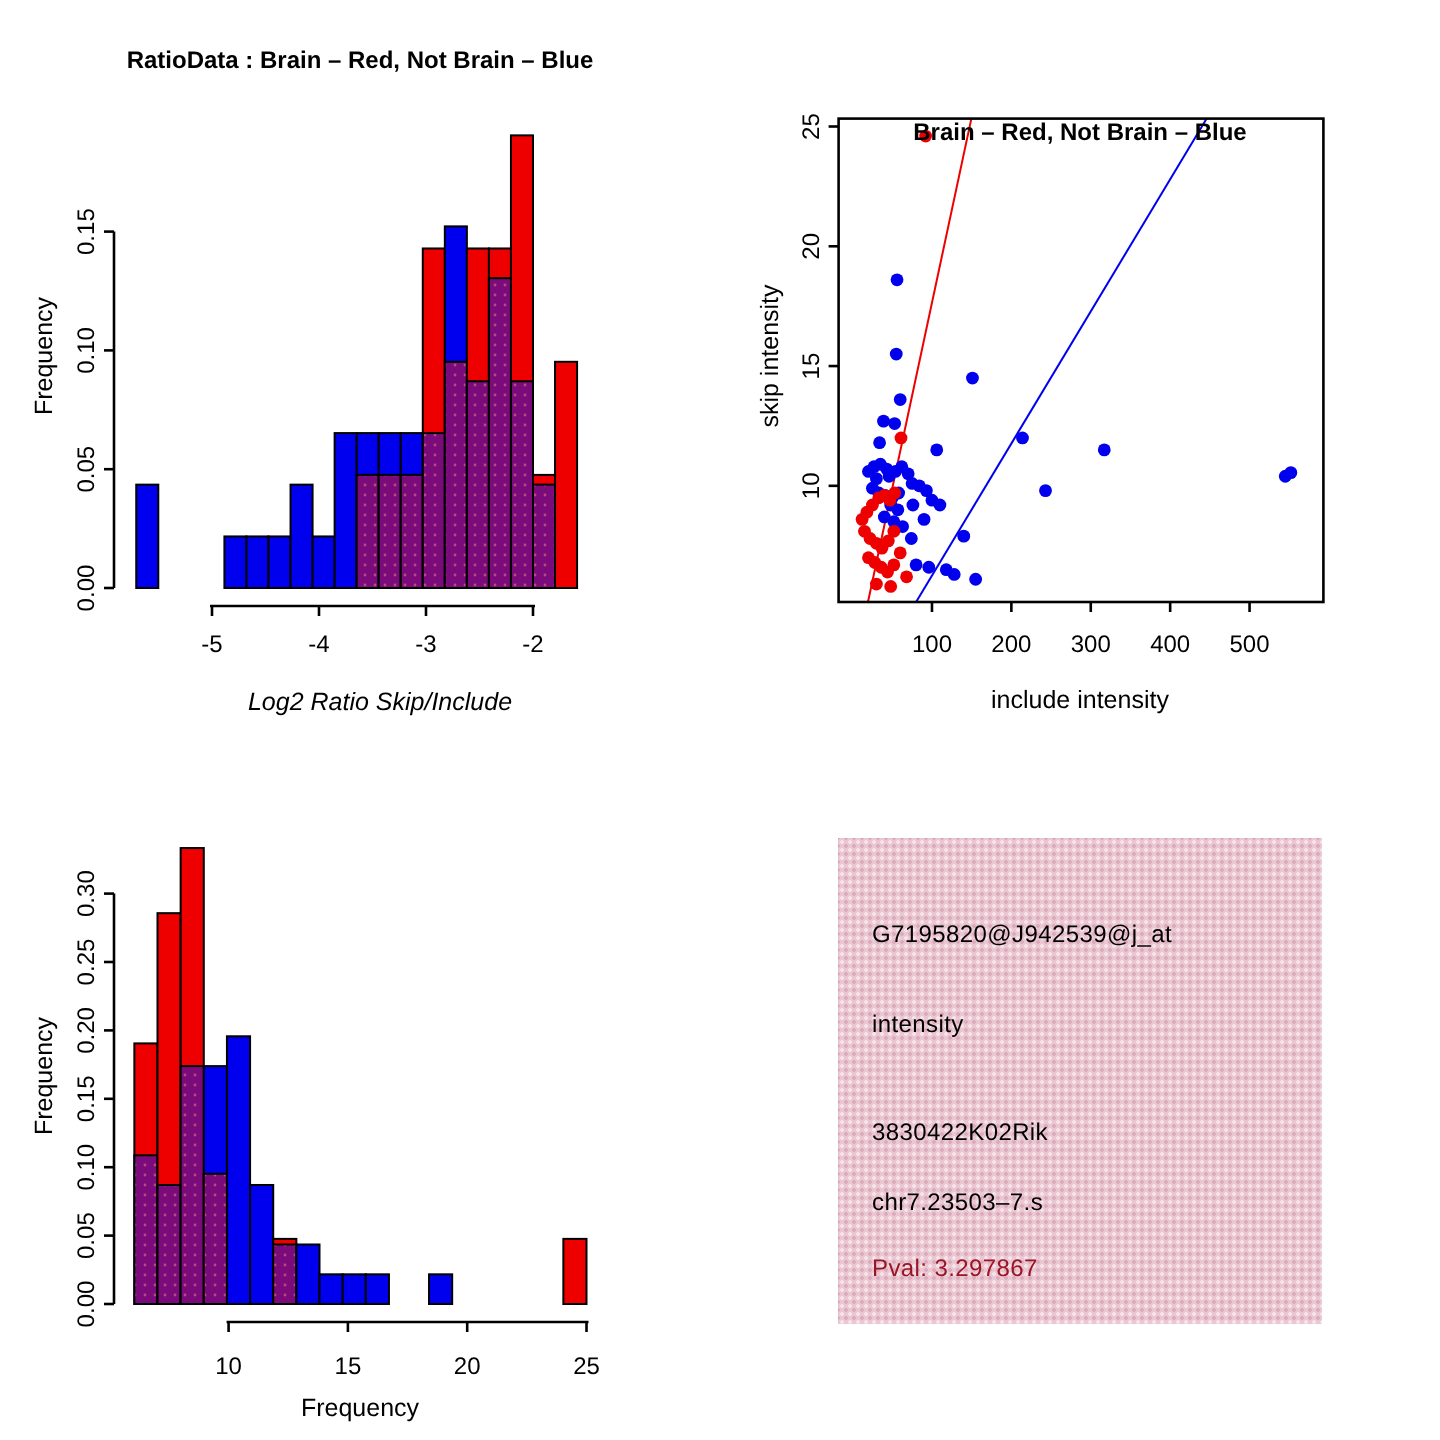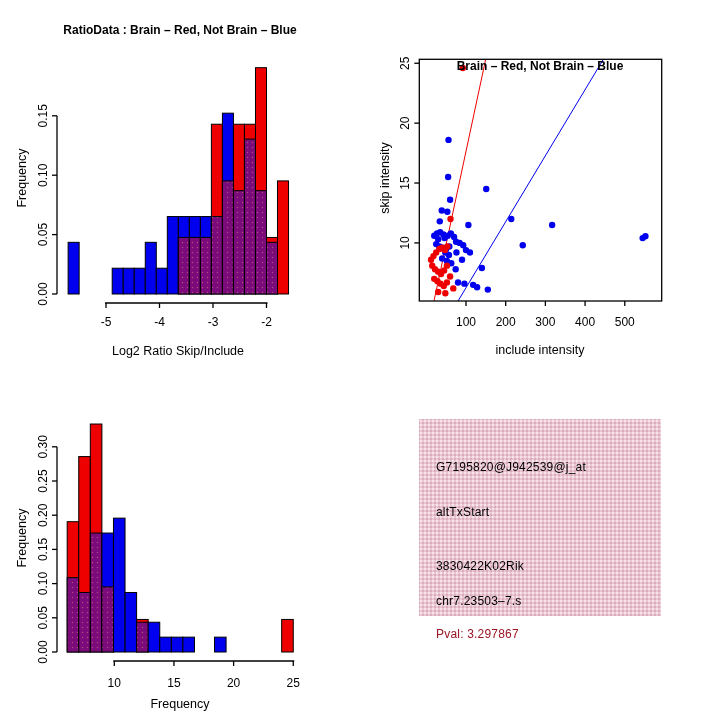--- a/index.html
+++ b/index.html
@@ -4,21 +4,21 @@
 <style>
   html,body{margin:0;padding:0;background:#fff;}
   .canvas{position:relative;width:720px;height:720px;background:#ffffff;overflow:hidden;
           font-family:"Liberation Sans",sans-serif;}
   svg.panel{position:absolute;width:360px;height:360px;}
   #p1{left:0;top:0;} #p2{left:360px;top:0;} #p3{left:0;top:360px;}
   svg text{font-family:"Liberation Sans",sans-serif;font-size:12px;fill:#000;}
   .ttl{position:absolute;font-weight:bold;font-size:12px;text-align:center;color:#000;white-space:nowrap;}
   .axlab{position:absolute;font-size:12.5px;text-align:center;color:#000;white-space:nowrap;}
   .rot{transform:rotate(-90deg);transform-origin:center;}
-  .infobox{position:absolute;left:419px;top:419px;width:242px;height:197px;
+  .infobox{position:absolute;left:419px;top:419px;width:242px;height:243px;
            background-color:#EBC7D2;
            background-image:radial-gradient(rgba(255,255,255,0.5) 0.8px, transparent 0.9px),
                             radial-gradient(rgba(186,120,150,0.35) 0.8px, transparent 0.9px);
            background-size:4px 4px,4px 4px;background-position:0 0,2px 2px;}
   .infoline{position:absolute;left:17px;font-size:12px;color:#000;white-space:nowrap;letter-spacing:0.2px;}
 </style>
 </head>
 <body>
 
 <div class="canvas">
@@ -69,21 +69,21 @@
       <line x1="106" y1="303" x2="106" y2="308" stroke="#000" stroke-width="1.3"></line>
       <text x="106" y="326" text-anchor="middle">-5</text>
       <line x1="159.5" y1="303" x2="159.5" y2="308" stroke="#000" stroke-width="1.3"></line>
       <text x="159.5" y="326" text-anchor="middle">-4</text>
       <line x1="213" y1="303" x2="213" y2="308" stroke="#000" stroke-width="1.3"></line>
       <text x="213" y="326" text-anchor="middle">-3</text>
       <line x1="266.5" y1="303" x2="266.5" y2="308" stroke="#000" stroke-width="1.3"></line>
       <text x="266.5" y="326" text-anchor="middle">-2</text>
     </svg>
   <div class="ttl" style="left:0;top:23px;width:360px;">RatioData : Brain – Red, Not Brain – Blue</div>
-  <div class="axlab" style="left:0;top:344px;width:356px;">Log2 Ratio Skip/Include</div>
+  <div class="axlab" style="left:12px;top:344px;width:356px;font-style:italic;">Log2 Ratio Skip/Include</div>
   <div class="axlab rot" style="left:-58px;top:171px;width:160px;">Frequency</div>
 
   <svg id="p2" class="panel" viewBox="0 0 360 360">
       <defs>
         <clipPath id="p2-clip">
           <rect x="59.3" y="59.3" width="242.39999999999998" height="241.7"></rect>
         </clipPath>
       </defs>
       <g clip-path="url(#p2-clip)">
         <line x1="73.9885031116934" y1="301" x2="125.67615460203078" y2="59.30000000000001" stroke="#EE0000" stroke-width="1"></line>
@@ -231,19 +231,19 @@
       <line x1="233.6" y1="301" x2="233.6" y2="306" stroke="#000" stroke-width="1.3"></line>
       <text x="233.6" y="327" text-anchor="middle">20</text>
       <line x1="293.25" y1="301" x2="293.25" y2="306" stroke="#000" stroke-width="1.3"></line>
       <text x="293.25" y="327" text-anchor="middle">25</text>
     </svg>
   <div class="axlab" style="left:0;top:697px;width:360px;">Frequency</div>
   <div class="axlab rot" style="left:-58px;top:531px;width:160px;">Frequency</div>
 
   <div class="infobox">
     <div class="infoline" style="top: 41px; color: rgb(0, 0, 0);">G7195820@J942539@j_at</div>
-    <div class="infoline" style="top: 86px; color: rgb(0, 0, 0);">altTxStart</div>
+    <div class="infoline" style="top: 86px; color: rgb(0, 0, 0);">intensity</div>
     <div class="infoline" style="top: 140px; color: rgb(0, 0, 0);">3830422K02Rik</div>
     <div class="infoline" style="top: 175px; color: rgb(0, 0, 0);">chr7.23503–7.s</div>
     <div class="infoline" style="top: 208px; color: rgb(155, 21, 37);">Pval: 3.297867</div>
   </div>
 
 </div>
 
 </body></html>

